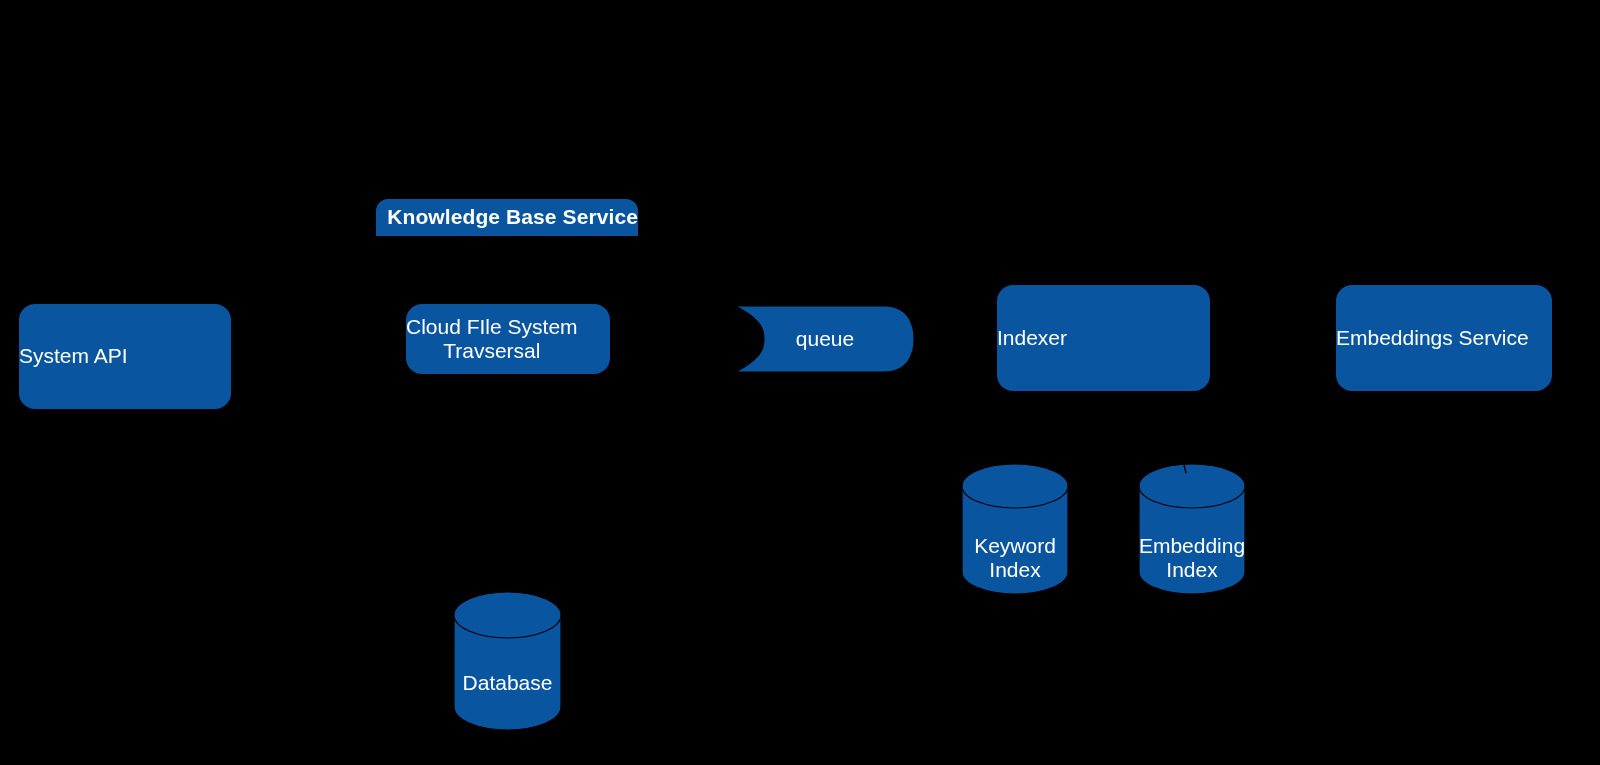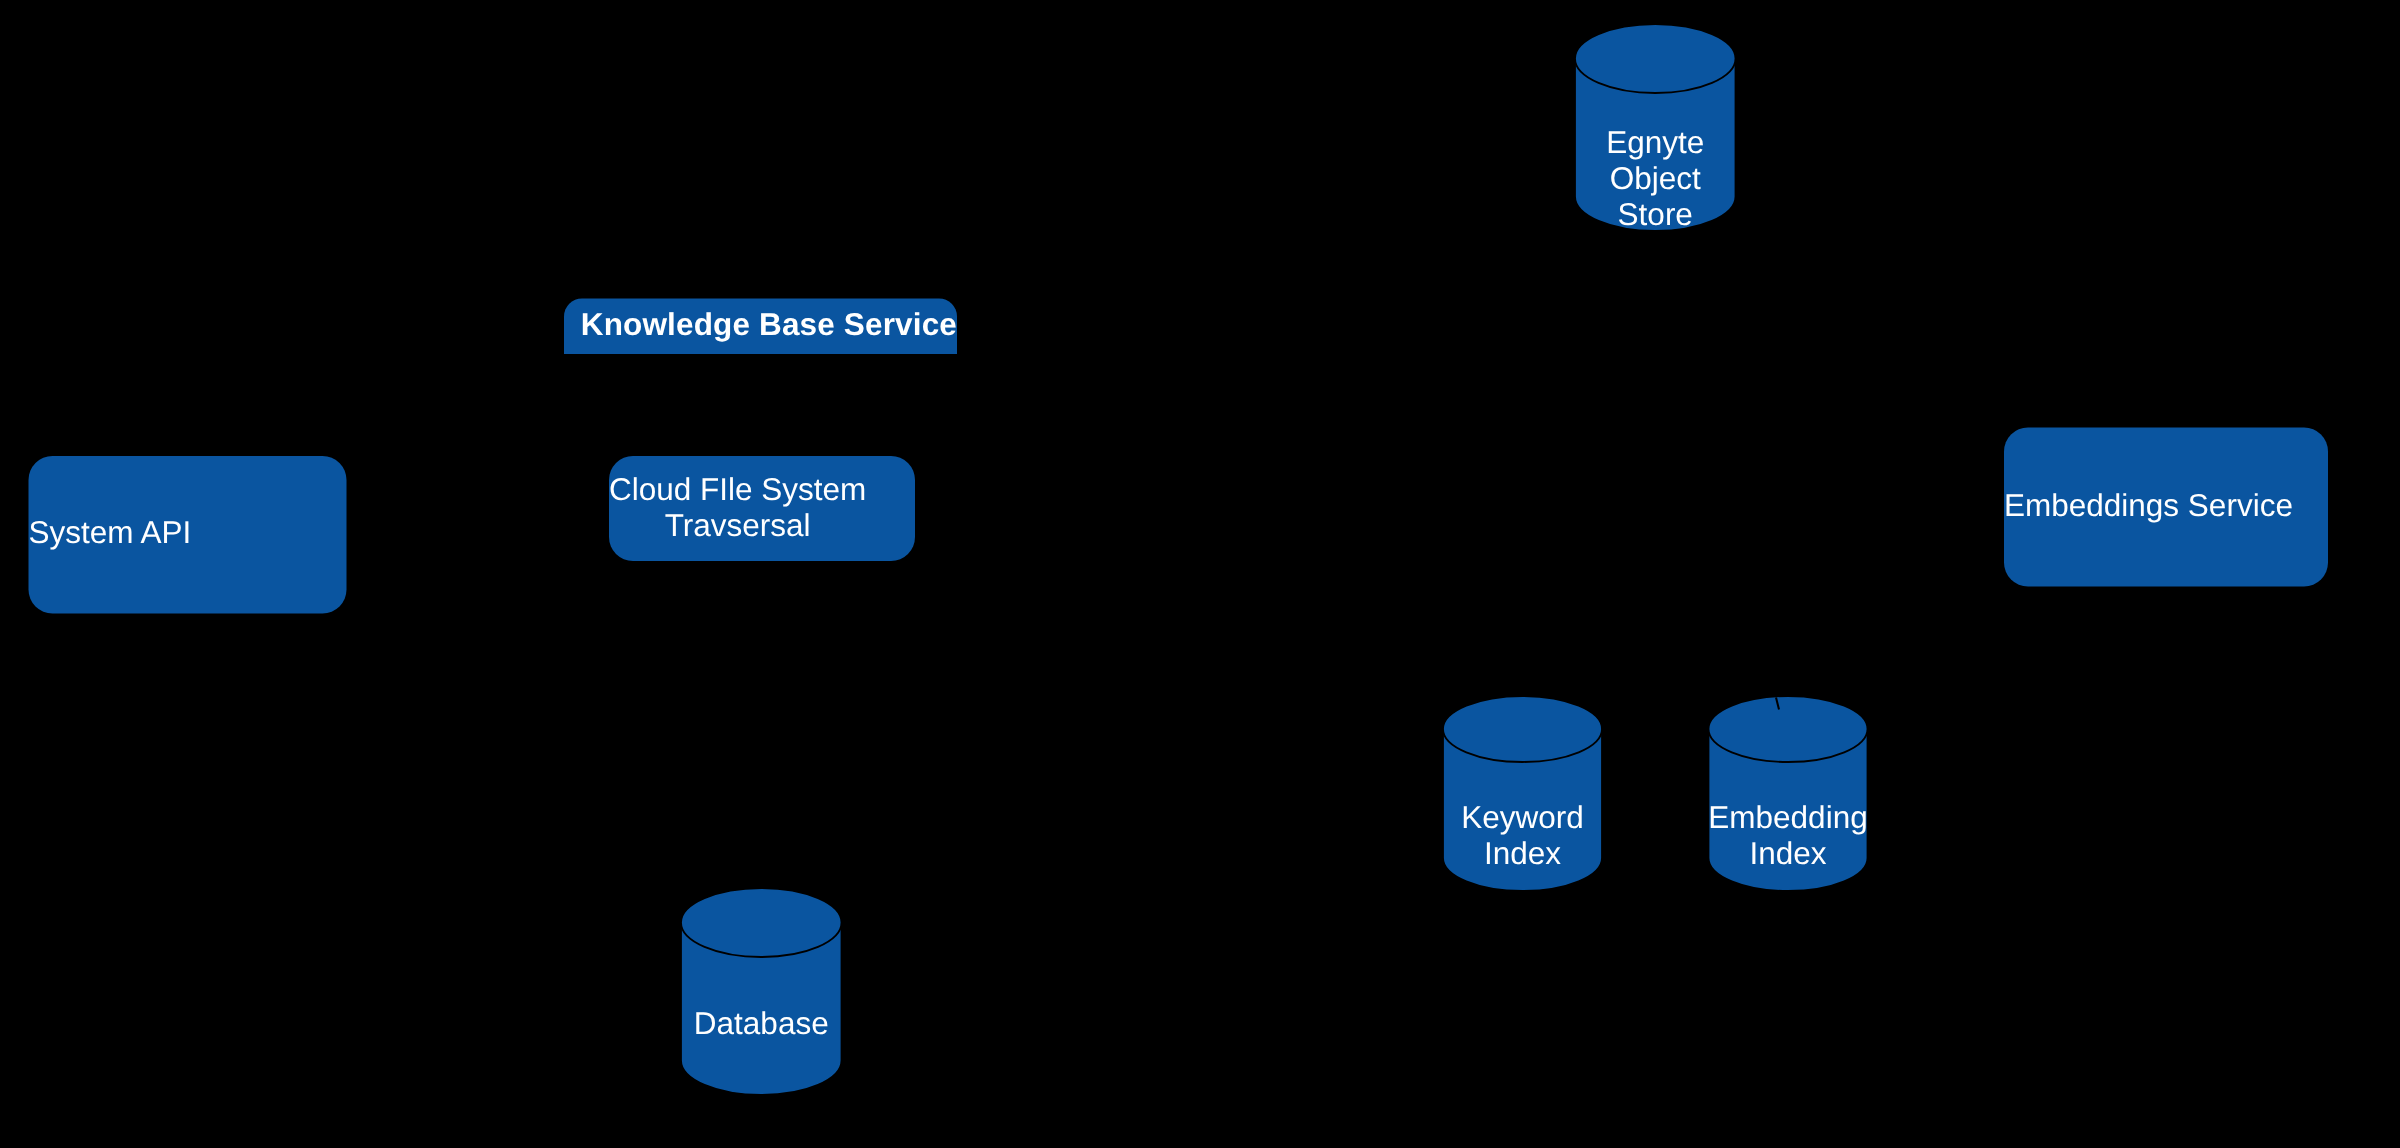--- a/index.html
+++ b/index.html
@@ -90,46 +90,46 @@
     transform: translateX(-50%);
     white-space: nowrap;
   }
   .cyl .node-label { font-size: 21px; }
 </style>
 </head>
 <body>
 
 <div id="canvas">
 
-  <div class="cyl" style="left:1050px; top:16px; width:107px; height:138px;">
-    <svg viewBox="0 0 107 138" preserveAspectRatio="none">
-      <path d="M0,23 L0,115 A53.5,23 0 0 0 107,115 L107,23 Z" fill="#0a55a0" stroke="#000000" stroke-width="1.2"></path>
-      <ellipse cx="53.5" cy="23" rx="53.5" ry="23" fill="#0a55a0" stroke="#000000" stroke-width="1.2"></ellipse>
-    </svg>
-    <div class="cyl-text" style="top:68px;">
-      <div class="node-label">Egnyte
-Object
-Store</div>
-    </div>
-  </div>
 
   <div class="tab-label" style="left:376px; top:199px; width:262px; height:37px;">
     <div class="node-label">Knowledge Base Service</div>
   </div>
 
   <div class="rrect" style="left:19px; top:304px; width:212px; height:105px;">
     <div class="node-label">System API</div>
   </div>
 
   <div class="rrect" style="left:406px; top:304px; width:204px; height:70px;">
     <div class="node-label">Cloud FIle System
 Travsersal</div>
   </div>
 
+  <div class="tape" style="left:736px; top:306px; width:178px; height:66px;">
+    <svg viewBox="0 0 178 66" preserveAspectRatio="none">
+      <path d="M0,0 L148,0 C170,0 178,16 178,33 C178,50 170,66 148,66 L0,66 C22,54 28,46 28,33 C28,20 22,12 0,0 Z" fill="#0a55a0" stroke="#000000" stroke-width="1"></path>
+    </svg>
+    <div class="tape-text">
+      <div class="node-label">queue</div>
+    </div>
+  </div>
 
+  <div class="rrect" style="left:997px; top:285px; width:213px; height:106px;">
+    <div class="node-label">Indexer</div>
+  </div>
 
   <div class="rrect" style="left:1336px; top:285px; width:216px; height:106px;">
     <div class="node-label">Embeddings Service</div>
   </div>
 
   <div class="cyl" style="left:962px; top:464px; width:106px; height:130px;">
     <svg viewBox="0 0 106 130" preserveAspectRatio="none">
       <path d="M0,22 L0,108 A53,22 0 0 0 106,108 L106,22 Z" fill="#0a55a0" stroke="#000000" stroke-width="1.2"></path>
       <ellipse cx="53" cy="22" rx="53" ry="22" fill="#0a55a0" stroke="#000000" stroke-width="1.2"></ellipse>
     </svg>

